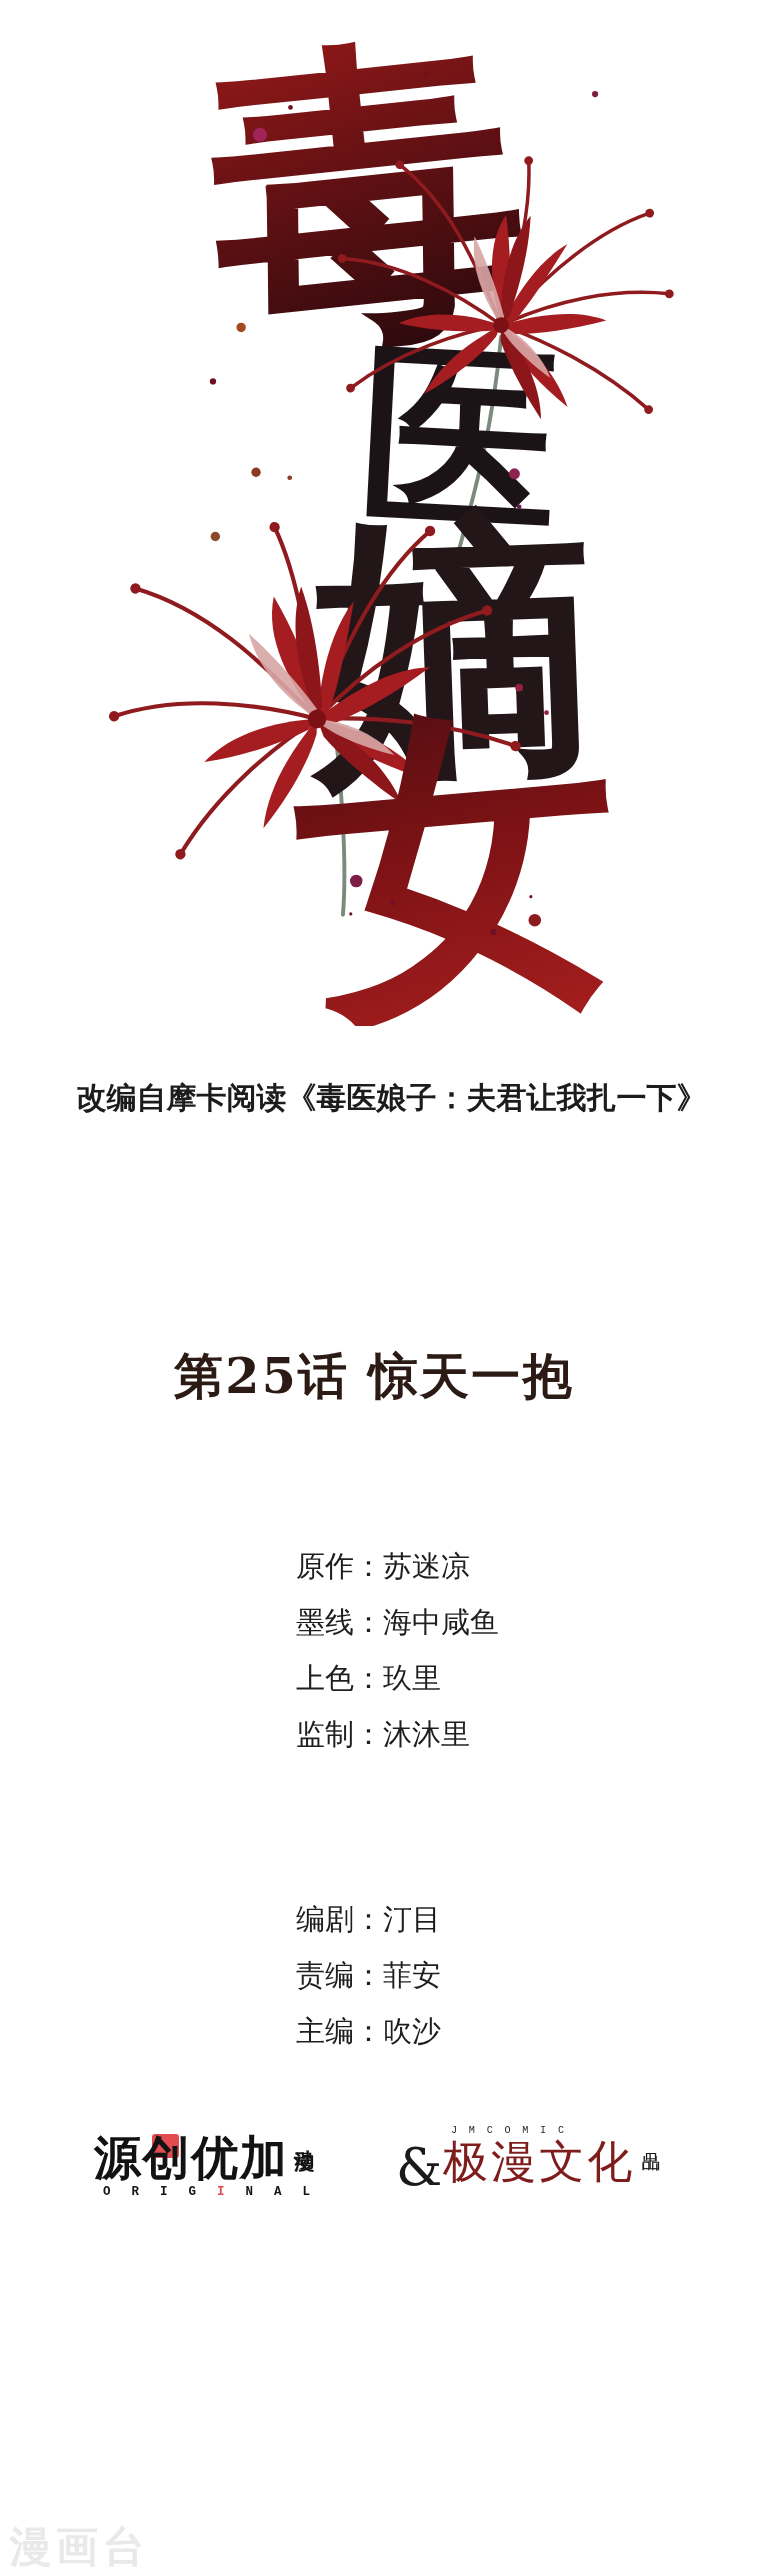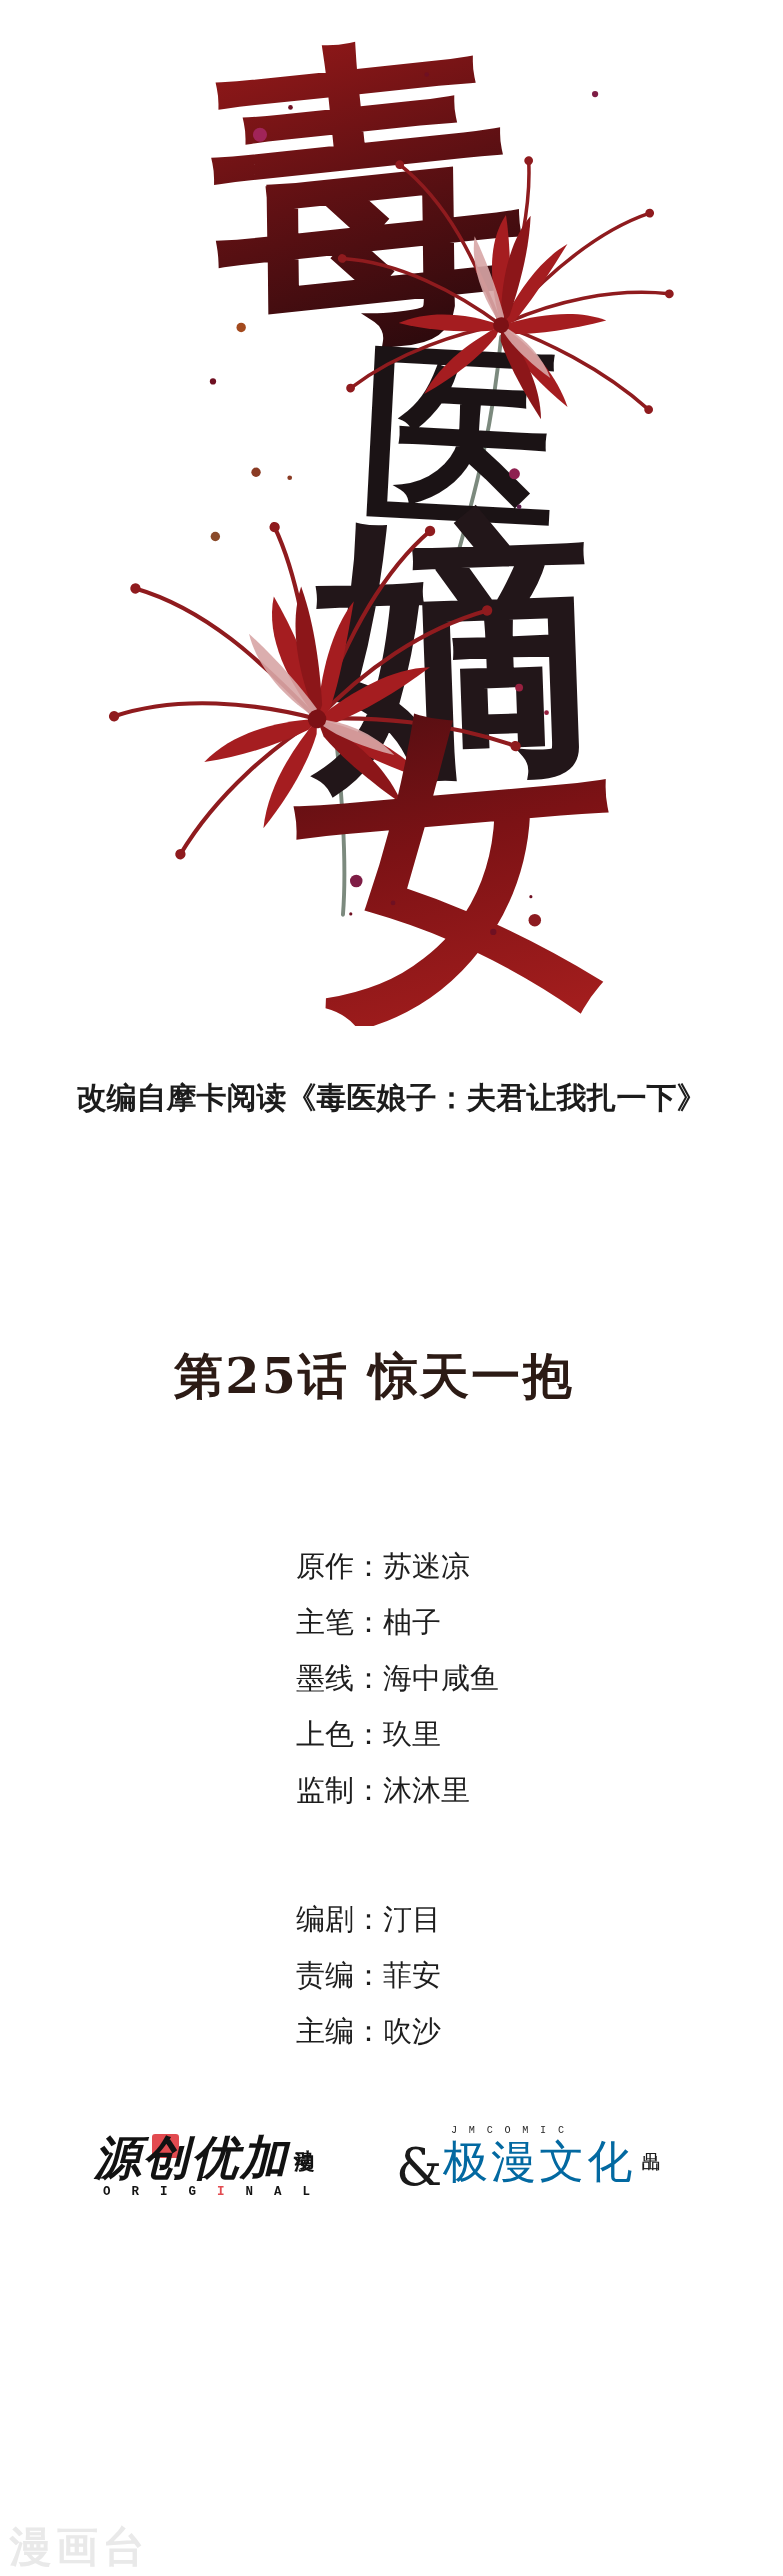--- a/index.html
+++ b/index.html
@@ -45,21 +45,21 @@
   .logos{position:absolute; top:2123px; left:0; width:783px; height:86px;}
   .left-logo{position:absolute; left:94px; top:11px; width:274px;}
   .left-logo .name-row{position:relative; display:flex; align-items:flex-start;}
   .left-logo .accent{
     position:absolute; left:58px; top:0px; width:27px; height:23.5px;
     background:#e24b50; border-radius:3.1px; z-index:0;
   }
   .left-logo .name{
     position:relative; z-index:1;
     font-size:47px; line-height:47px; font-weight:900; color:#121212;
-    letter-spacing:1.6px; white-space:nowrap;font-style:italic;
+    letter-spacing:1.6px; white-space:nowrap;
   }
   .left-logo .sub{
     position:relative; z-index:1;
     writing-mode:vertical-rl; text-orientation:upright;
     font-size:20.4px; font-weight:800; color:#121212;
     margin-left:4.7px; letter-spacing:1.6px; line-height:22px;
   }
   .left-logo .latin-row{
     margin-top:3.9px; font-size:12.5px; font-weight:800; color:#141414;
     letter-spacing:21px; white-space:nowrap;
@@ -73,21 +73,21 @@
     font-family:"DejaVu Serif","Liberation Serif",serif;
   }
   .right-logo{position:absolute; left:443px; top:1.6px; width:251px;}
   .right-logo .latin{
     margin-left:8px;
     font-size:10.2px; font-weight:500; color:#2a2a2a; letter-spacing:11.7px;
     font-family:"Liberation Mono","DejaVu Sans Mono",monospace;
   }
   .right-logo .name-row{display:flex; align-items:flex-start; margin-top:1.6px;}
   .right-logo .name{
-    font-size:45px; line-height:49px; font-weight:400; color:#0369a1;
+    font-size:45px; line-height:49px; font-weight:400; color:#7f1d1d;
     font-family:"DejaVu Serif","Liberation Serif",serif;
     letter-spacing:3.1px; white-space:nowrap;
   }
   .right-logo .sub{
     writing-mode:vertical-rl; text-orientation:upright;
     font-size:19px; font-weight:500; color:#1c1c1c;
     margin-left:6.3px; line-height:20.4px;
     font-family:"DejaVu Serif","Liberation Serif",serif;
   }
   
@@ -198,23 +198,20 @@
 
   <div class="adapted-line">改编自摩卡阅读《毒医娘子：夫君让我扎一下》</div>
 
   <div class="chapter-title">第25话 惊天一抱</div>
 
   <div class="credits credits-production">
     <div class="row">
       <span>原作</span><span>：</span><span>苏迷凉</span>
     </div>
     <div class="row">
-      <span>主笔</span><span>：</span><span>柚子</span>
-    </div>
-    <div class="row">
       <span>墨线</span><span>：</span><span>海中咸鱼</span>
     </div>
     <div class="row">
       <span>上色</span><span>：</span><span>玖里</span>
     </div>
     <div class="row">
       <span>监制</span><span>：</span><span>沐沐里</span>
     </div>
   </div>
 

